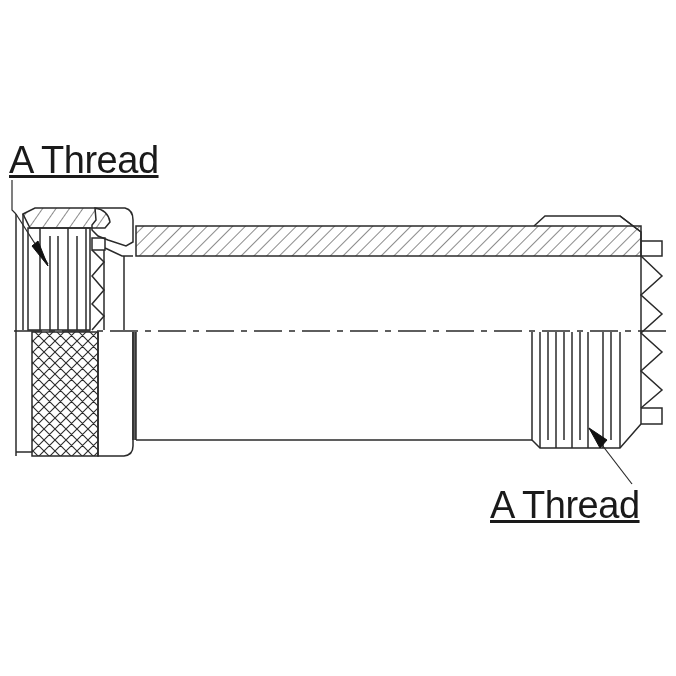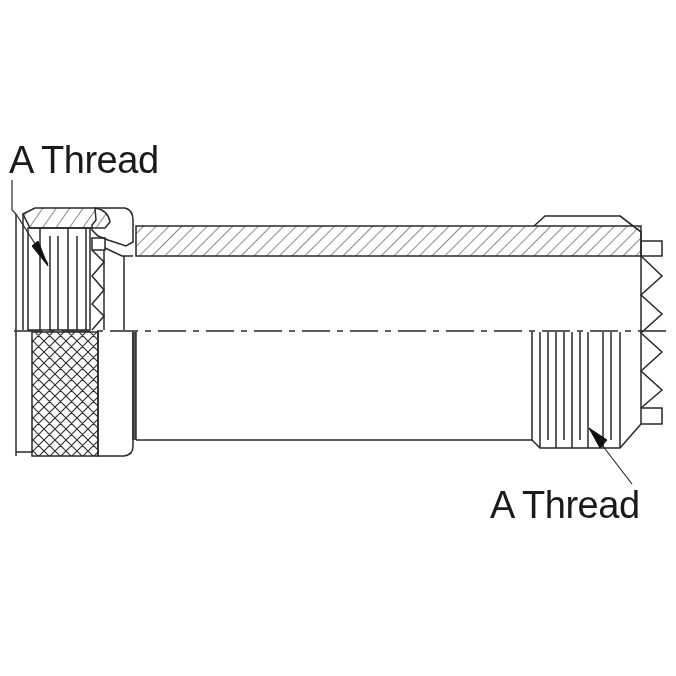--- a/index.html
+++ b/index.html
@@ -6,20 +6,21 @@
     body { width: 676px; height: 676px; overflow: hidden; position: relative; }
     #canvas { position: absolute; left: 0; top: 0; width: 676px; height: 676px; }
     .label {
       position: absolute;
       font-family: "Liberation Sans", sans-serif;
       font-size: 38px;
       color: #1a1a1a;
       line-height: 1;
       white-space: nowrap;
       letter-spacing: -0.5px;
+      text-decoration: underline;
     }
     #label-top { left: 9px; top: 141px; }
     #label-bottom { left: 490px; top: 486px; }
   </style>
 </head>
 <body>
 
 <svg id="canvas" viewBox="0 0 676 676" xmlns="http://www.w3.org/2000/svg">
   <defs>
     <pattern id="hatch" patternUnits="userSpaceOnUse" width="9" height="9" patternTransform="rotate(45)">

